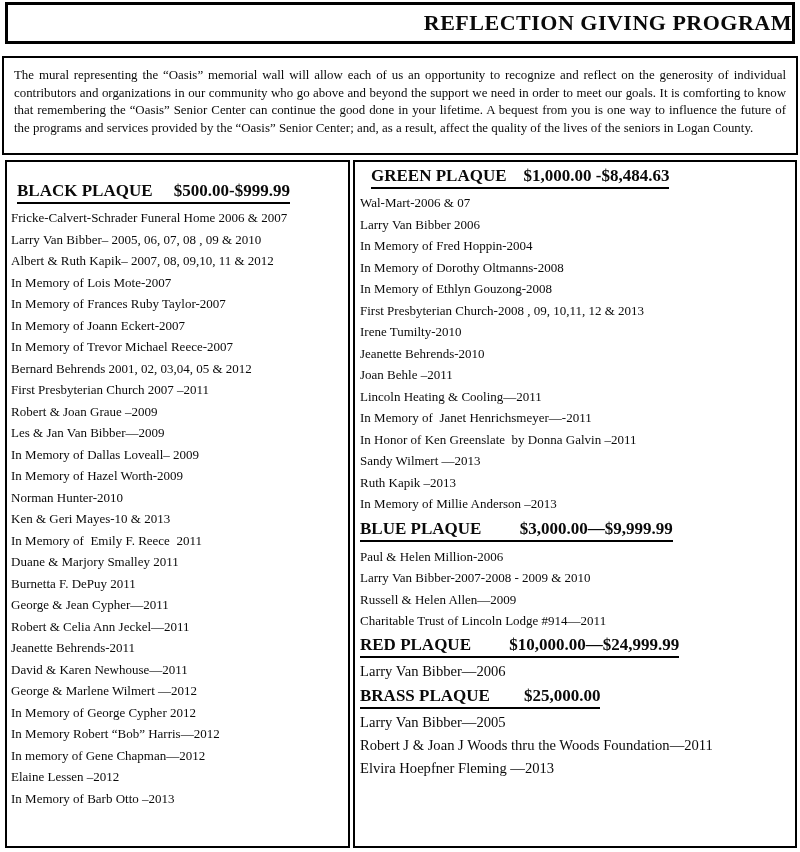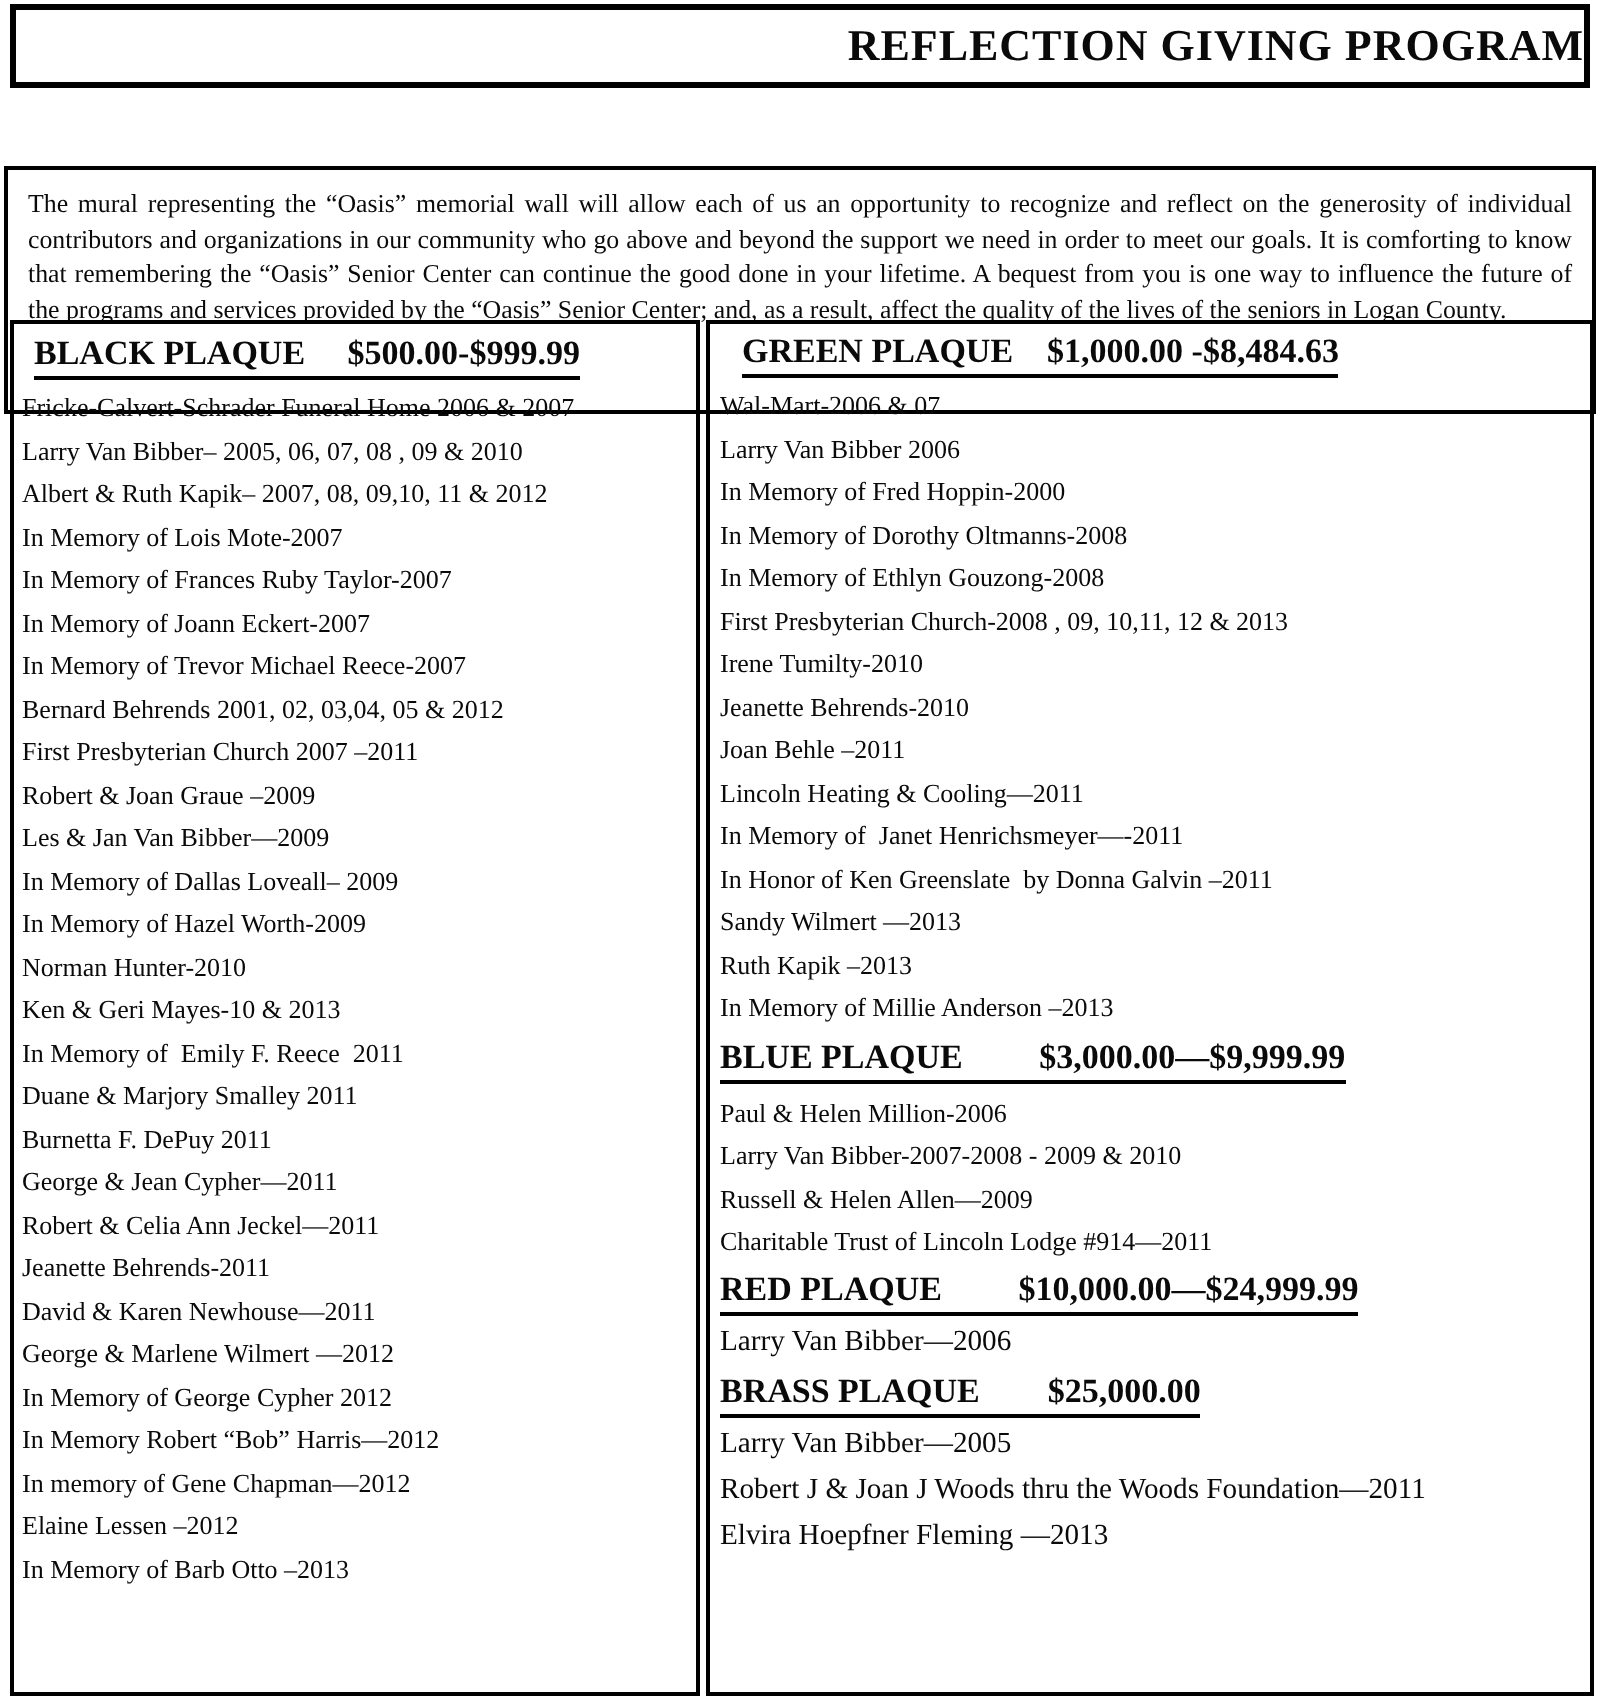--- a/index.html
+++ b/index.html
@@ -15,44 +15,43 @@
     width: 790px; height: 42px;
     border: 3px solid #000;
     display: flex; align-items: center; justify-content: flex-end;
   }
   .title-text {
     font-size: 22px; font-weight: bold; letter-spacing: 0.5px;
     white-space: pre;
   }
   .intro-box {
     position: absolute; left: 2px; top: 56px;
-    width: 796px; height: 124px;
+    width: 796px; height: 99px;
     border: 2px solid #000;
     padding: 9px 10px 6px 10px;
     font-size: 12.9px; line-height: 17.6px;
     text-align: justify;
-    margin-top: 27px;
   }
   .col-box {
     position: absolute; top: 160px; height: 688px;
     border: 2px solid #000;
     overflow: hidden;
   }
   .col-left  { left: 5px;   width: 345px; }
   .col-right { left: 353px; width: 444px; }
   .sec-heading {
     display: block;
   }
   .sec-heading > span {
     display: inline-block;
     font-weight: bold; font-size: 17px; line-height: 20px;
     border-bottom: 2px solid #000; padding-bottom: 1px;
     white-space: pre;
   }
-  .h-black { margin: 5px 0 3px 10px; }
+  .h-black { margin: 19px 0 3px 10px; }
   .h-green { margin: 4px 0 3px 16px; }
   .h-blue  { margin: 4px 0 4px 5px; }
   .h-red   { margin: 3px 0 2px 5px; }
   .h-brass { margin: 3px 0 2px 5px; }
   .entries p {
     font-size: 13px; line-height: 21.5px;
     white-space: pre; overflow: hidden;
   }
   .col-left .entries p  { padding-left: 4px; }
   .col-right .entries p { padding-left: 5px; }
@@ -110,21 +109,21 @@
 
 <div class="col-box col-right">
 
   <div class="sec-heading h-green">
     <span>GREEN PLAQUE    $1,000.00 -$8,484.63</span>
   </div>
   <div class="entries">
 
   <p>Wal-Mart-2006 &amp; 07</p>
       <p>Larry Van Bibber 2006</p>
-      <p>In Memory of Fred Hoppin-2000</p>
+      <p>In Memory of Fred Hoppin-2004</p>
       <p>In Memory of Dorothy Oltmanns-2008</p>
       <p>In Memory of Ethlyn Gouzong-2008</p>
       <p>First Presbyterian Church-2008 , 09, 10,11, 12 &amp; 2013</p>
       <p>Irene Tumilty-2010</p>
       <p>Jeanette Behrends-2010</p>
       <p>Joan Behle –2011</p>
       <p>Lincoln Heating &amp; Cooling—2011</p>
       <p>In Memory of  Janet Henrichsmeyer—-2011</p>
       <p>In Honor of Ken Greenslate  by Donna Galvin –2011</p>
       <p>Sandy Wilmert —2013</p>

